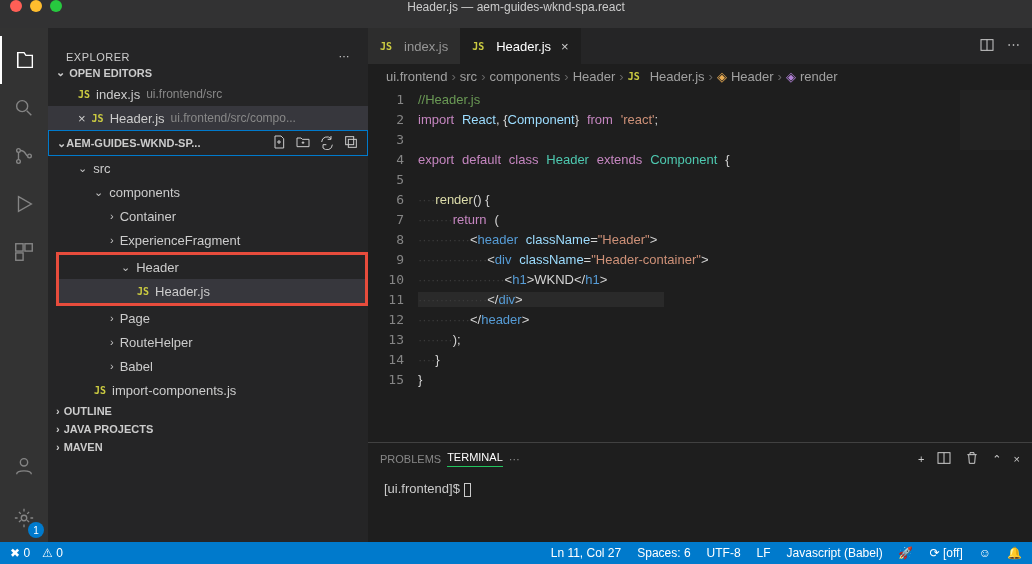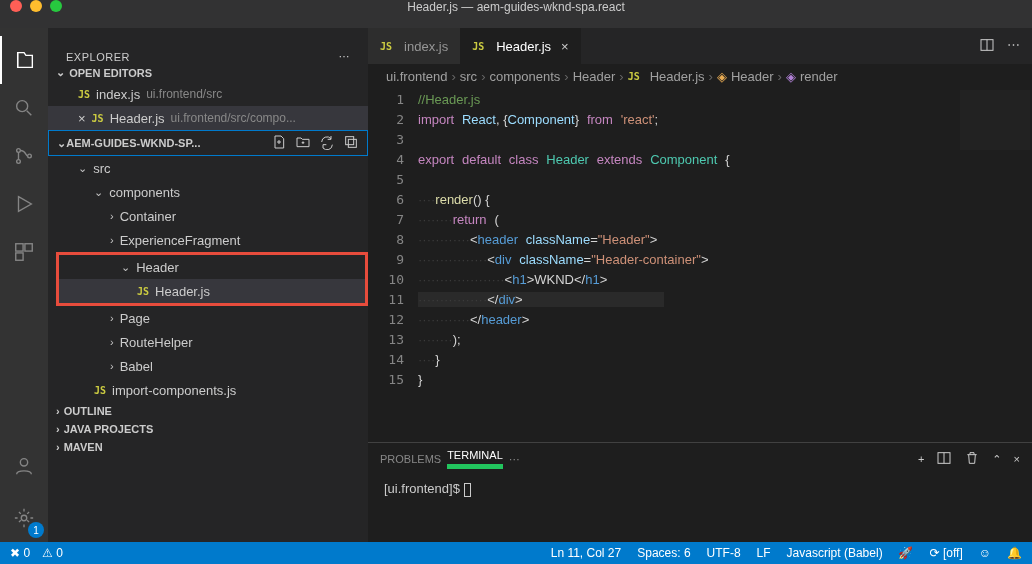--- a/index.html
+++ b/index.html
@@ -46,21 +46,21 @@
 .code-area{flex:1;display:flex;overflow:hidden;position:relative;}
 .gutter{width:50px;text-align:right;padding-right:14px;color:#858585;font-family:Menlo,monospace;font-size:13px;line-height:20px;padding-top:2px;}
 .code{flex:1;font-family:Menlo,monospace;font-size:13px;line-height:20px;padding-top:2px;white-space:pre;}
 .minimap{position:absolute;top:2px;right:2px;width:70px;height:60px;background:rgba(255,255,255,0.02);}
 .c-com{color:#6a9955;}.c-kw{color:#c586c0;}.c-var{color:#9cdcfe;}.c-cls{color:#4ec9b0;}.c-str{color:#ce9178;}.c-fn{color:#dcdcaa;}.c-tag{color:#569cd6;}.c-attr{color:#9cdcfe;}.c-txt{color:#d4d4d4;}.c-pun{color:#d4d4d4;}
 .ws{color:#3b3b3b;}
 .cur-line{background:#2a2a2a;}
 .panel{height:100px;border-top:1px solid #414141;display:flex;flex-direction:column;}
 .panel-tabs{height:32px;display:flex;align-items:center;padding:0 12px;gap:6px;font-size:11px;color:#888;}
 .panel-tabs .ptab{cursor:pointer;}
-.panel-tabs .ptab.active{color:#fff;border-bottom:5px solid #22c55e;padding-bottom:3px;}
+.panel-tabs .ptab.active{color:#fff;border-bottom:1px solid #22c55e;padding-bottom:3px;}
 .panel-tabs .dropdown{margin-left:8px;background:#3c3c3c;border:1px solid #3c3c3c;color:#ccc;padding:2px 24px 2px 8px;font-size:12px;border-radius:3px;position:relative;cursor:pointer;width:130px;}
 .panel-tabs .dropdown::after{content:"⌄";position:absolute;right:6px;top:1px;}
 .panel-actions{margin-left:auto;display:flex;gap:12px;color:#ccc;align-items:center;}
 .terminal{flex:1;padding:6px 16px;font-family:Menlo,monospace;font-size:13px;color:#ccc;}
 .statusbar{height:22px;background:#007acc;display:flex;align-items:center;color:#fff;font-size:12px;padding:0 10px;gap:12px;}
 .statusbar .right{margin-left:auto;display:flex;gap:16px;align-items:flex-start;}
 svg{width:22px;height:22px;}
 .act-icon svg,.panel-actions svg{fill:none;stroke:currentColor;stroke-width:1.5;}
 .small-svg{width:16px;height:16px;}
 </style>

